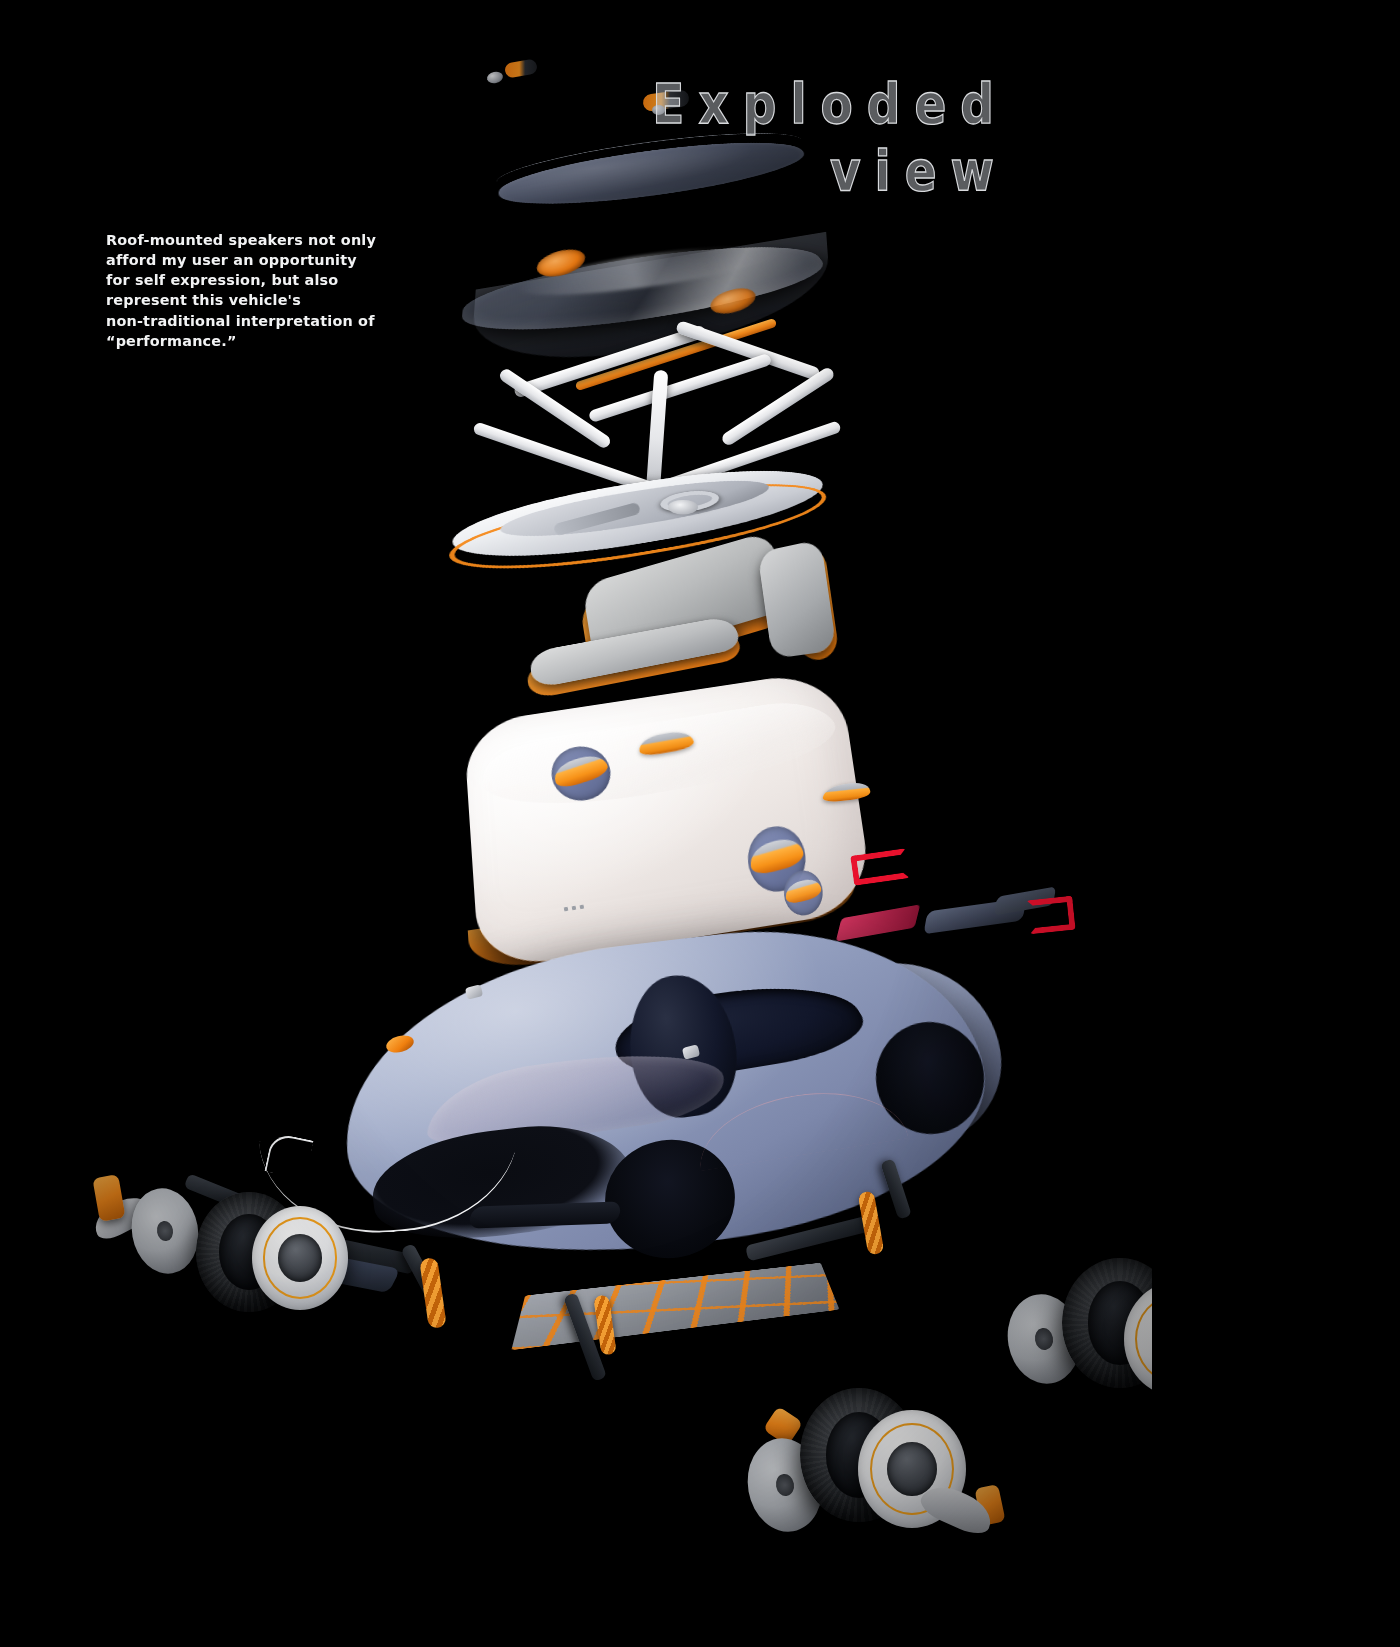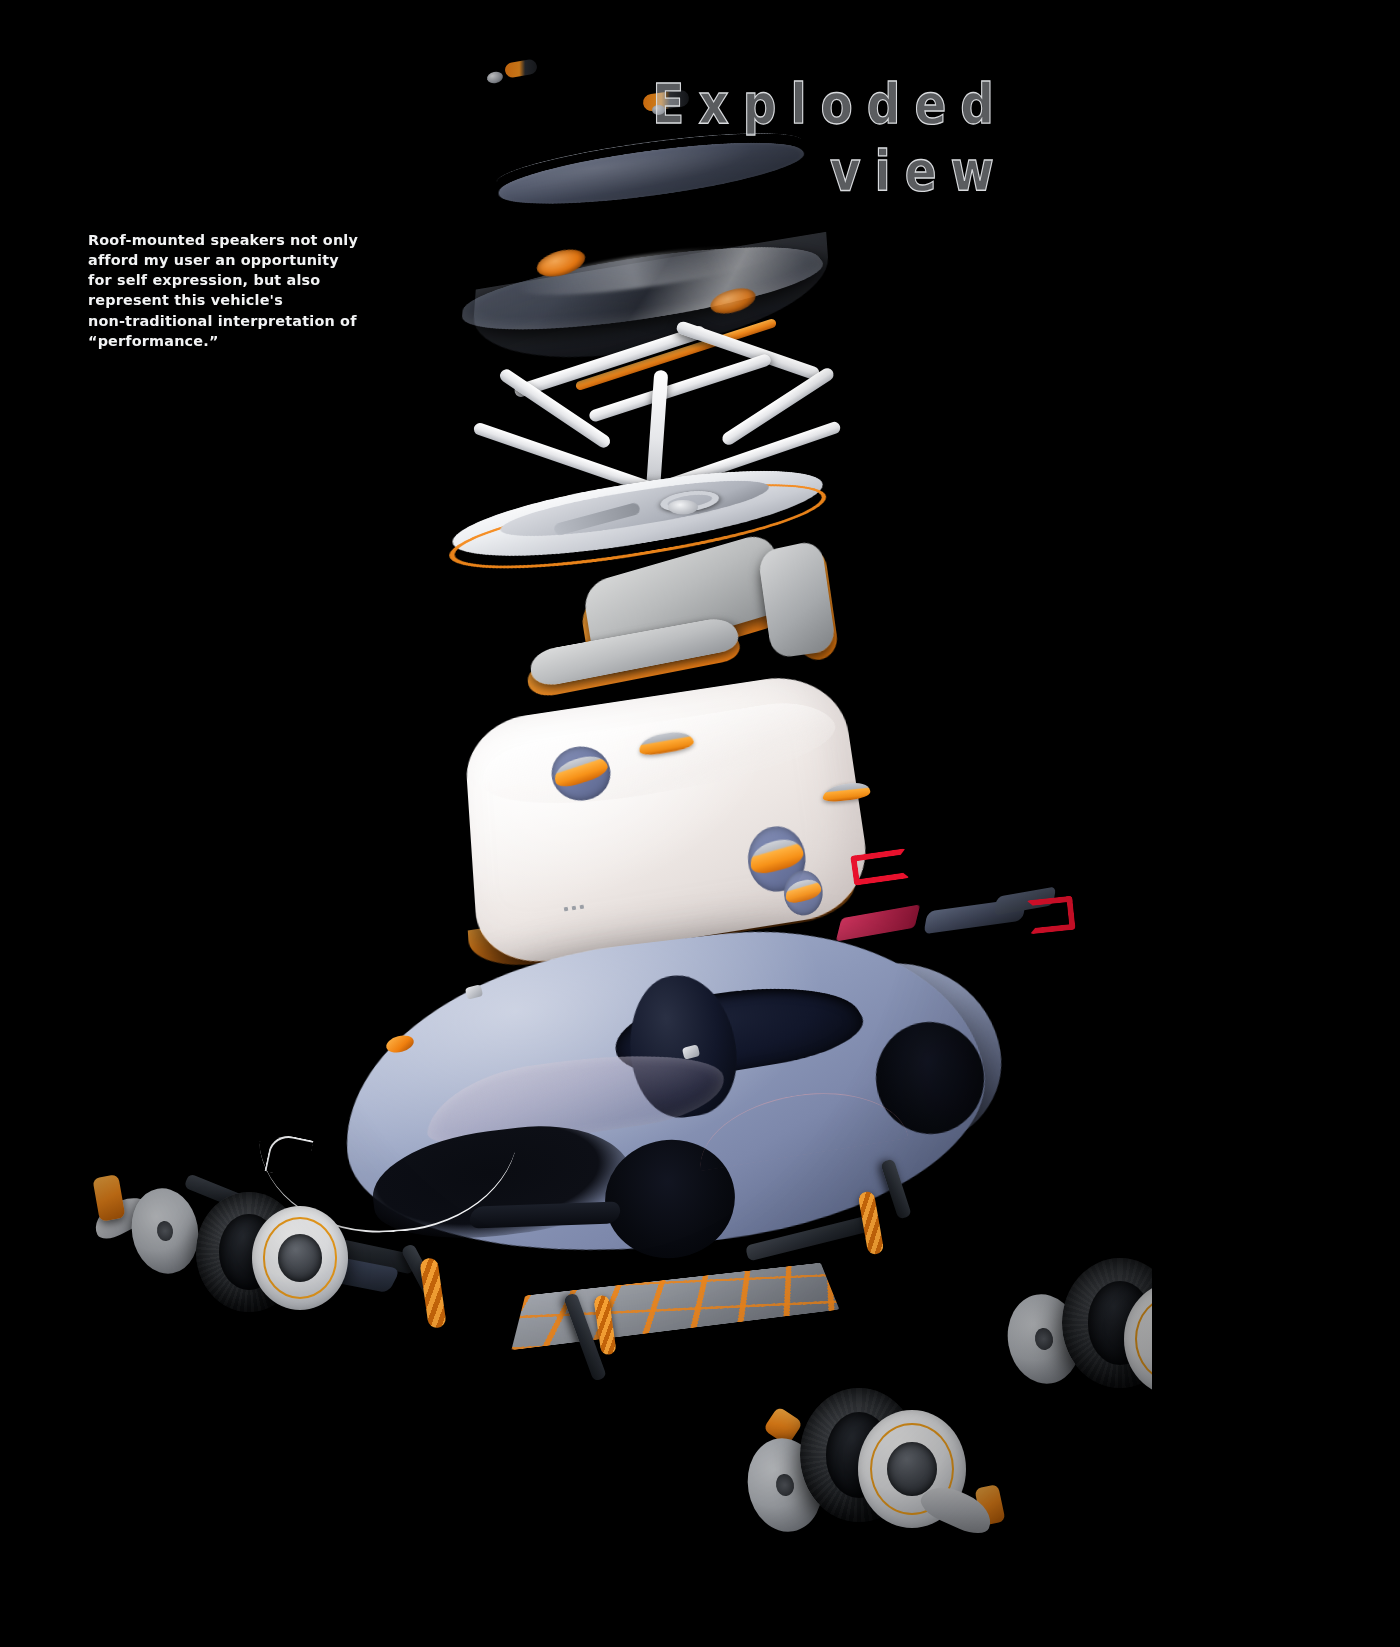--- a/index.html
+++ b/index.html
@@ -46,21 +46,21 @@
     color: #f2f3f4;
     font-family: "DejaVu Sans", sans-serif;
     font-weight: 700;
     font-size: 14.4px;
     line-height: 1.40;
     letter-spacing: .18px;
     z-index: 60;
     white-space: pre-line;
   }
   .note em { font-style: italic; font-weight: 700; }
-  #note-speakers { left: 88px; top: 230px; width: 300px; }
+  #note-speakers { left: 106px; top: 230px; width: 300px; }
   #note-doors    { left: 958px; top: 538px; width: 310px; }
   #note-catear   { left: 106px; top: 845px; width: 272px; }
 
   
   #render { position: absolute; inset: 0; z-index: 10; }
   .part { position: absolute; }
 
   
   #bolt-a {
     left: 487px; top: 72px; width: 16px; height: 11px;

